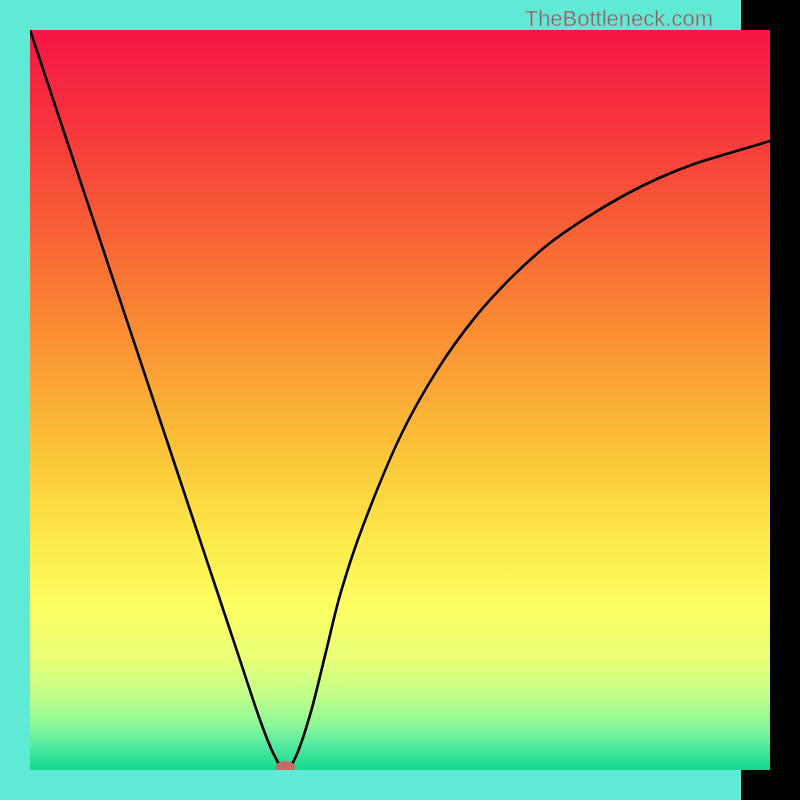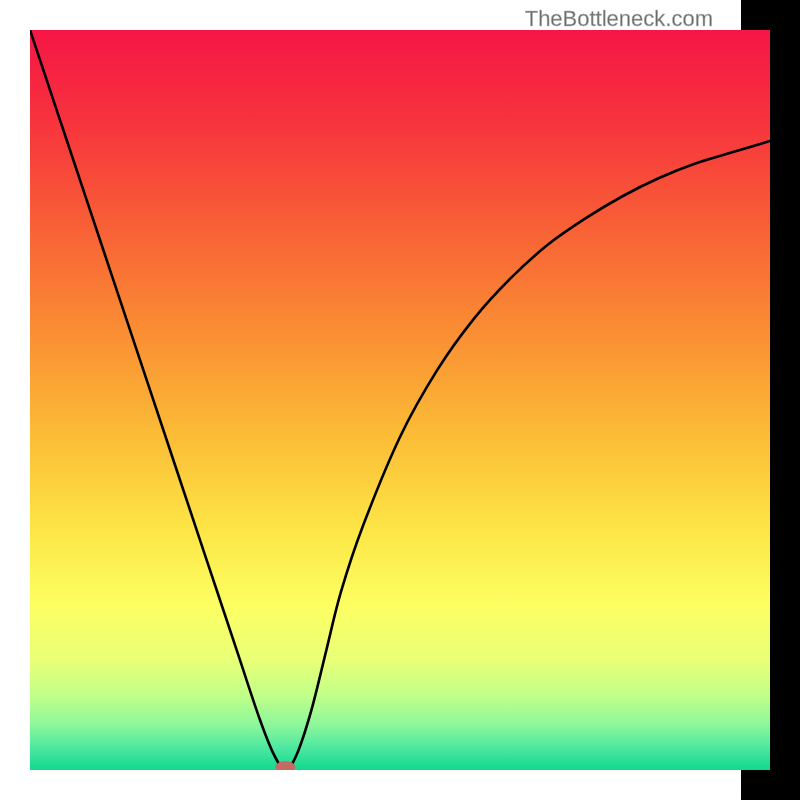--- a/index.html
+++ b/index.html
@@ -8,21 +8,21 @@
     width: 800px;
     height: 800px;
     overflow: hidden;
     background: #000;
     font-family: Arial, Helvetica, sans-serif;
   }
   .frame {
     position: relative;
     width: 741px;
     height: 800px;
-    background: #ffffff;
+    background: #5eead4;
   }
   .plot-area {
     position: absolute;
     left: 30px;
     top: 30px;
     width: 740px;
     height: 740px;
   }
   .gradient-bg {
     position: absolute;

